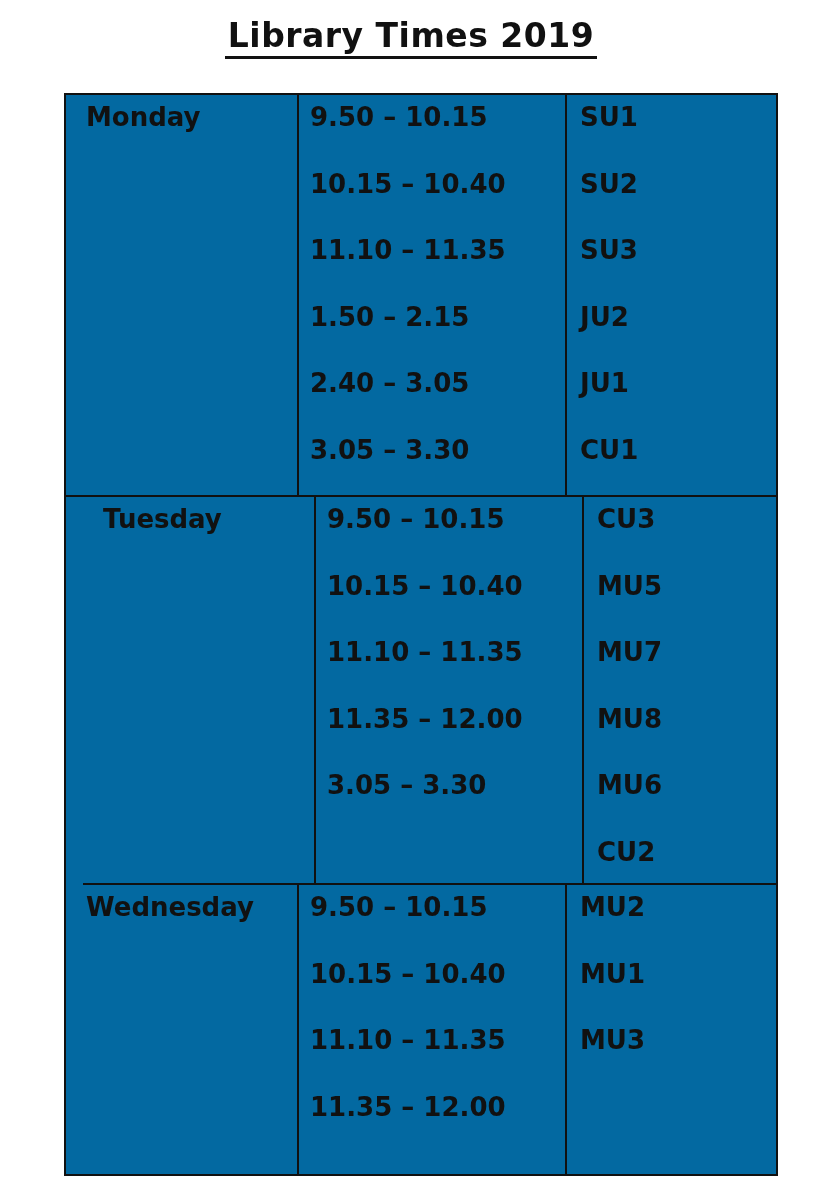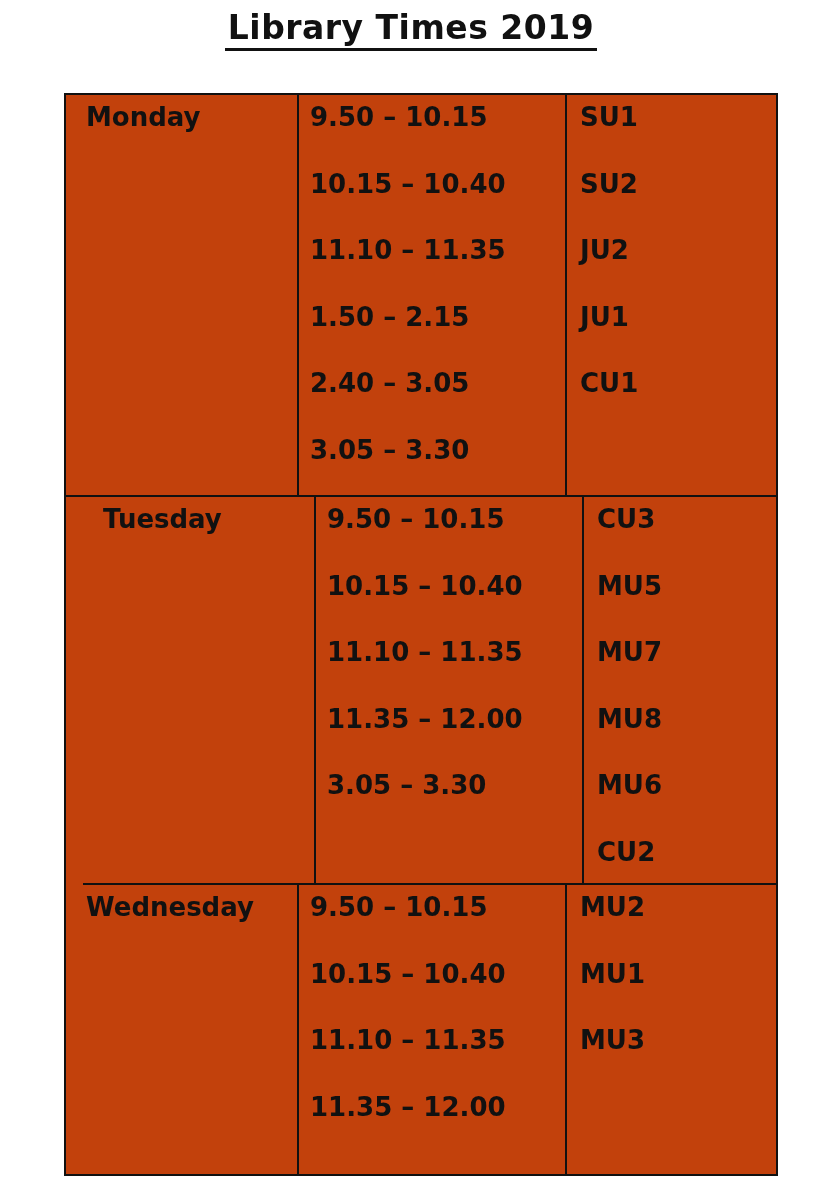--- a/index.html
+++ b/index.html
@@ -17,39 +17,39 @@
   }
   .title-wrap {
     position: absolute;
     top: 10px;
     left: 0;
     width: 100%;
     text-align: center;
   }
   .page-title {
     display: inline-block;
-    margin: 0;
+    margin: 8px;
     font-size: 33px;
     font-weight: bold;
     letter-spacing: 0.5px;
     line-height: 1.1;
     border-bottom: 3px solid #111111;
     padding: 0 3px 2px 3px;
   }
   .timetable {
     position: absolute;
     left: 64px;
     top: 93px;
     width: 714px;
     height: 1083px;
     border: 2.5px solid #111111;
     box-sizing: border-box;
     display: flex;
     flex-direction: column;
-    background: #c2410c;
+    background: #0369a1;
   }
   .day-row {
     display: flex;
     box-sizing: border-box;
     border-bottom: 2.5px solid #111111;
   }
   .day-row.row-monday    { height: 402px; }
   .day-row.row-tuesday   { height: 388px; margin-left: 17px; }
   .day-row.row-wednesday { flex: 1; border-bottom: none; }
   .cell {
@@ -98,20 +98,21 @@
       <div class="slot">9.50 – 10.15</div>
       <div class="slot">10.15 – 10.40</div>
       <div class="slot">11.10 – 11.35</div>
       <div class="slot">1.50 – 2.15</div>
       <div class="slot">2.40 – 3.05</div>
       <div class="slot">3.05 – 3.30</div>
     </div>
     <div class="cell codes-cell">
       <div class="slot">SU1</div>
       <div class="slot">SU2</div>
+      <div class="slot">SU3</div>
       <div class="slot">JU2</div>
       <div class="slot">JU1</div>
       <div class="slot">CU1</div>
     </div>
   </div>
 
   <div class="day-row row-tuesday">
     <div class="cell day-cell">
       <span class="day-label">Tuesday</span>
     </div>

